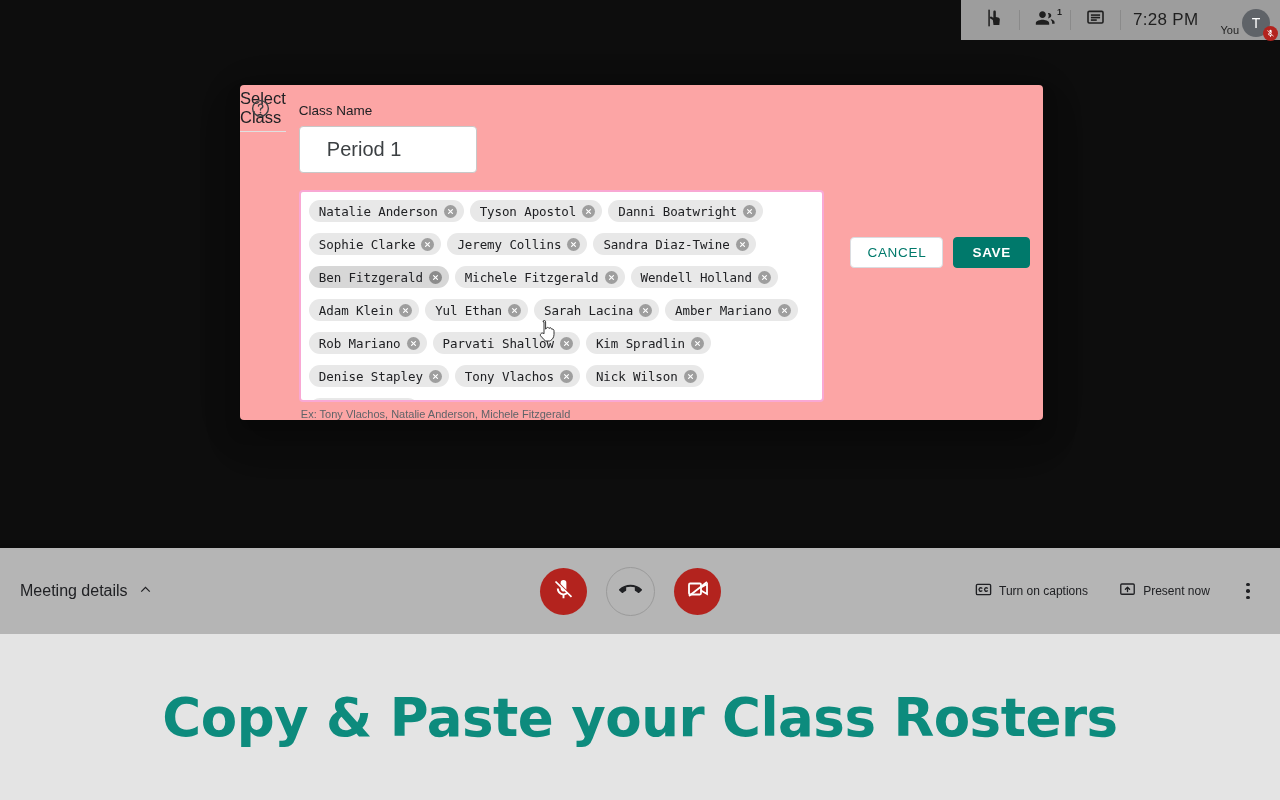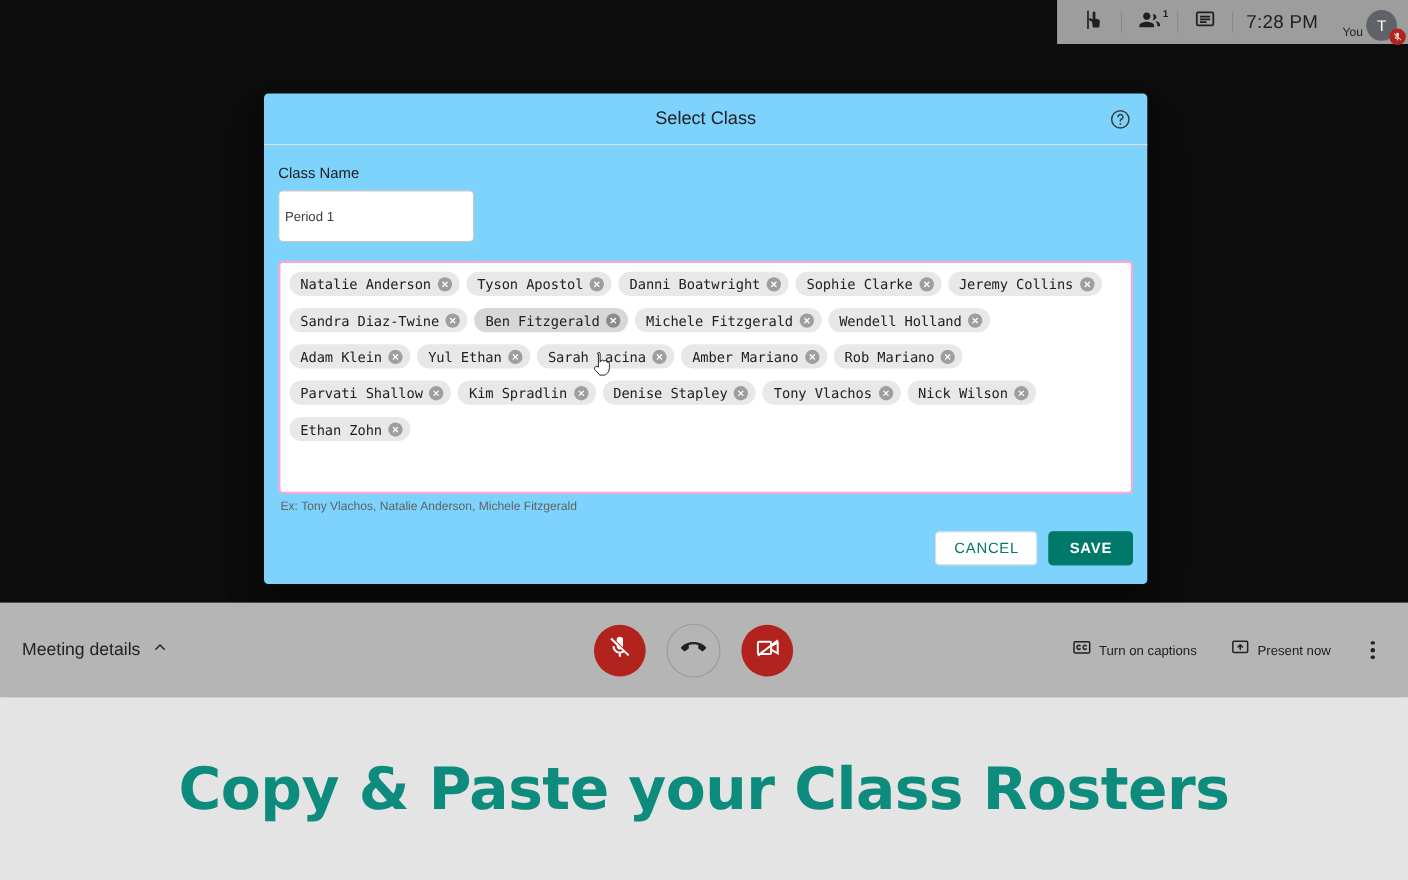--- a/index.html
+++ b/index.html
@@ -103,25 +103,25 @@
     align-items: center;
     justify-content: center;
   }
 
   
   .dialog {
     position: absolute;
     left: 240px;
     top: 85px;
     width: 803px;
-    background: #7dd3fc;
+    background: #fca5a5;
     border-radius: 4px;
     box-shadow: 0 11px 15px rgba(0,0,0,.2), 0 9px 46px rgba(0,0,0,.12), 0 24px 38px rgba(0,0,0,.14);
     display: flex;
-    flex-direction: column;
+    flex-direction: row;
   }
   .dialog-header {
     position: relative;
     height: 46px;
     border-bottom: 1px solid #e0e0e0;
     display: flex;
     align-items: center;
     justify-content: center;
   }
   .dialog-title {
@@ -145,23 +145,23 @@
     font-size: 13.5px;
     color: #202124;
     margin-bottom: 8px;
   }
   .class-input {
     width: 178px;
     height: 47px;
     box-sizing: border-box;
     border: 1px solid #c8c8c8;
     border-radius: 4px;
-    padding: 0 5px;
+    padding: 0 27px;
     font-family: "Liberation Sans", sans-serif;
-    font-size: 12px;
+    font-size: 20px;
     color: #3c4043;
     background: #fff;
     outline: none;
   }
   .spacer-16 { height: 17px; }
 
   .chips-area {
     border: 2px solid #f9a8d4;
     border-radius: 4px;
     height: 212px;

